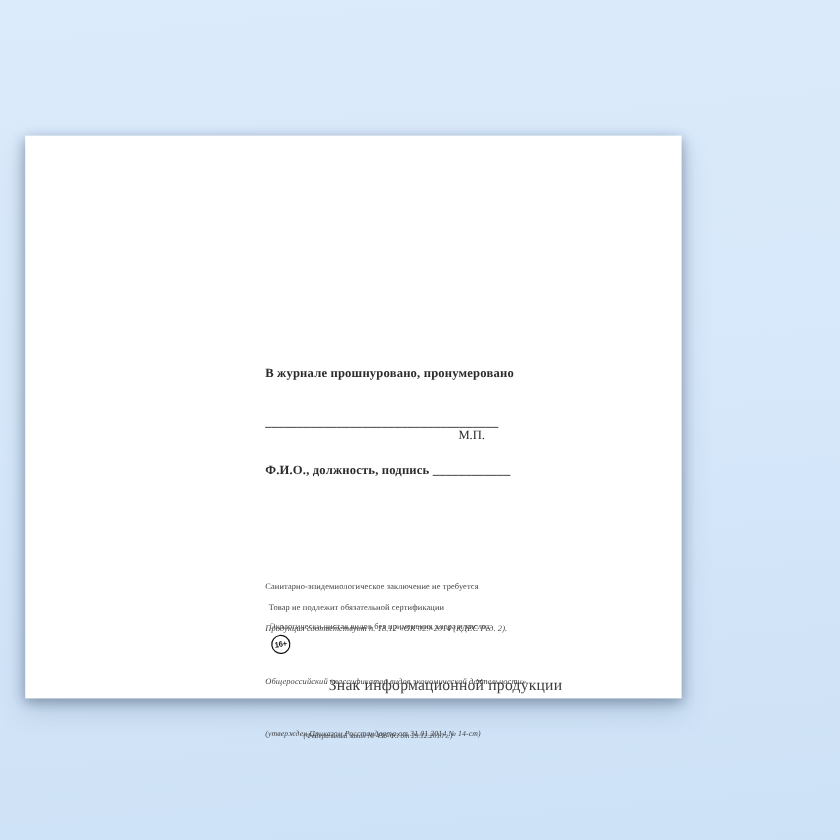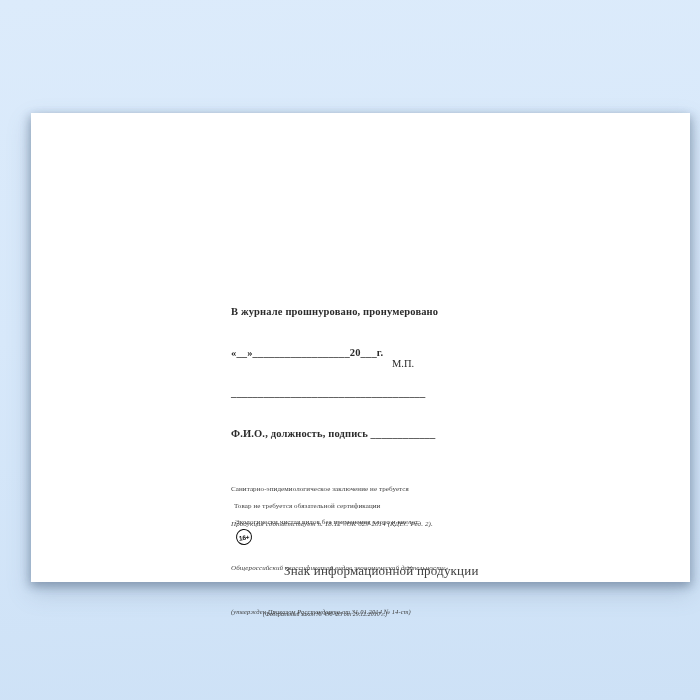--- a/index.html
+++ b/index.html
@@ -11,23 +11,23 @@
   }
   .stage {
     position: relative;
     width: 700px;
     height: 700px;
     background: linear-gradient(175deg, #dcebfb 0%, #d7e8fa 45%, #cde1f6 100%);
     overflow: hidden;
   }
   .page {
     position: absolute;
-    left: 31px;
+    left: 21px;
     top: 113px;
-    width: 659px;
+    width: 547px;
     height: 469px;
     background: #ffffff;
     box-shadow:
       0 4px 9px rgba(104, 126, 152, 0.40),
       0 10px 22px rgba(104, 126, 152, 0.30),
       -3px 3px 9px rgba(104, 126, 152, 0.22),
       3px 3px 9px rgba(104, 126, 152, 0.22);
   }
   
   .stamp-block {
@@ -117,36 +117,35 @@
   }
 </style>
 </head>
 <body>
 
 <div class="stage">
   <div class="page">
 
     <div class="stamp-block">
       <div>В журнале прошнуровано, пронумеровано</div>
-      <div>«__»__________________20___г.</div>
       <div>____________________________________</div>
       <div>Ф.И.О., должность, подпись ____________</div>
     </div>
 
     <div class="seal-mark">М.П.</div>
 
     <div class="cert-block">
       <div class="cert-para">
         <div>Продукция соответствует п. 18.12 «ОК 029-2014 (КДЕС Ред. 2).</div>
         <div>Общероссийский классификатор видов экономической деятельности»</div>
         <div class="law-italic">(утвержден Приказом Росстандарта от 31.01.2014 № 14-ст)</div>
       </div>
 
       <div class="note note-1">Санитарно-эпидемиологическое заключение не требуется</div>
-      <div class="note note-2">Товар не требуется обязательной сертификации</div>
+      <div class="note note-2">Товар не подлежит обязательной сертификации</div>
       <div class="note note-3">Экологически чистая видов без применения хлора и кислот</div>
 
       <div class="badge-row">
         <div class="age-badge">16+</div>
         <div class="info-mark">
           <div class="info-mark-title">Знак информационной продукции</div>
           <div class="info-mark-law">(Федеральный закон № 436-ФЗ от 29.12.2010 г.)</div>
         </div>
       </div>
     </div>

